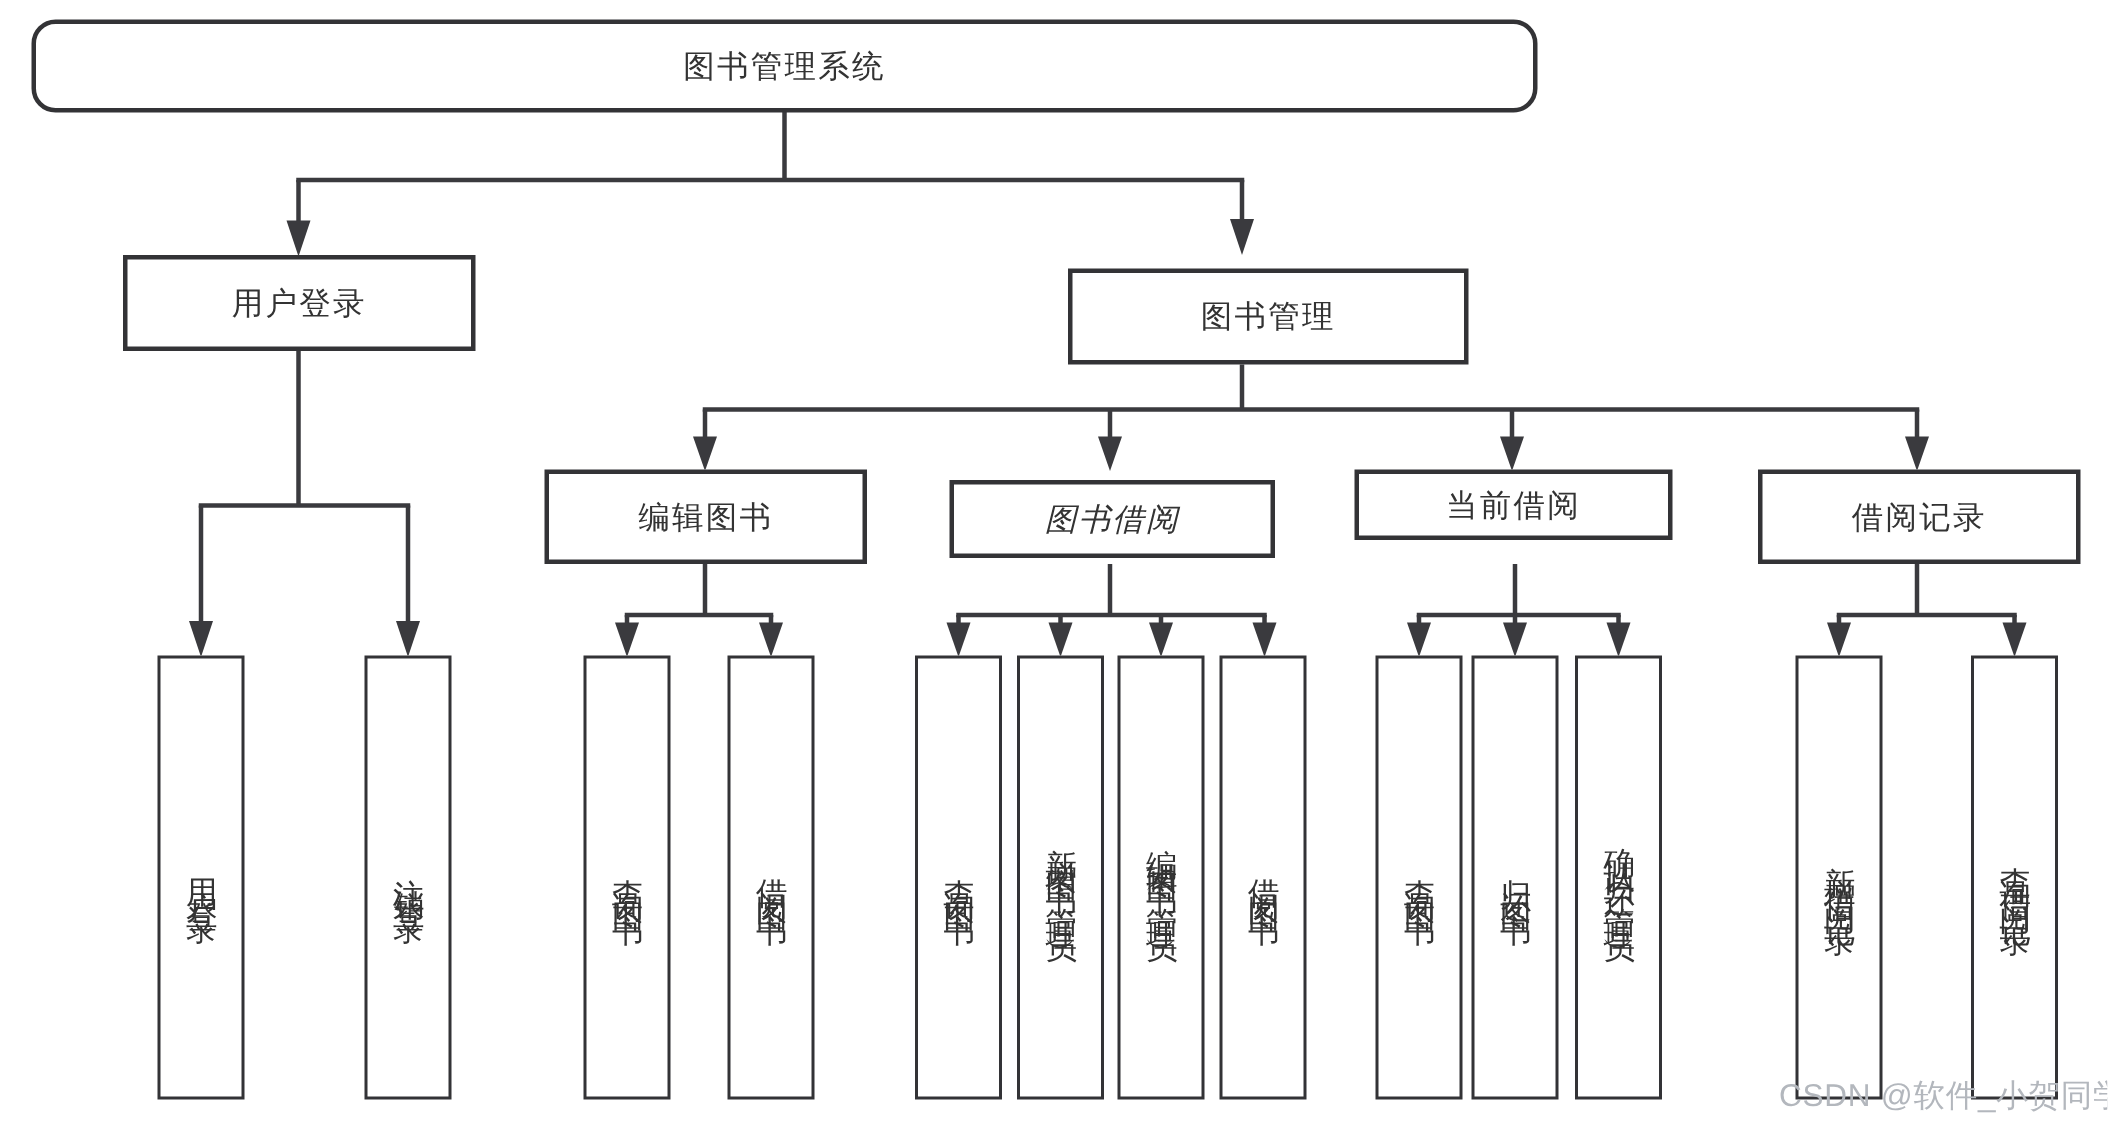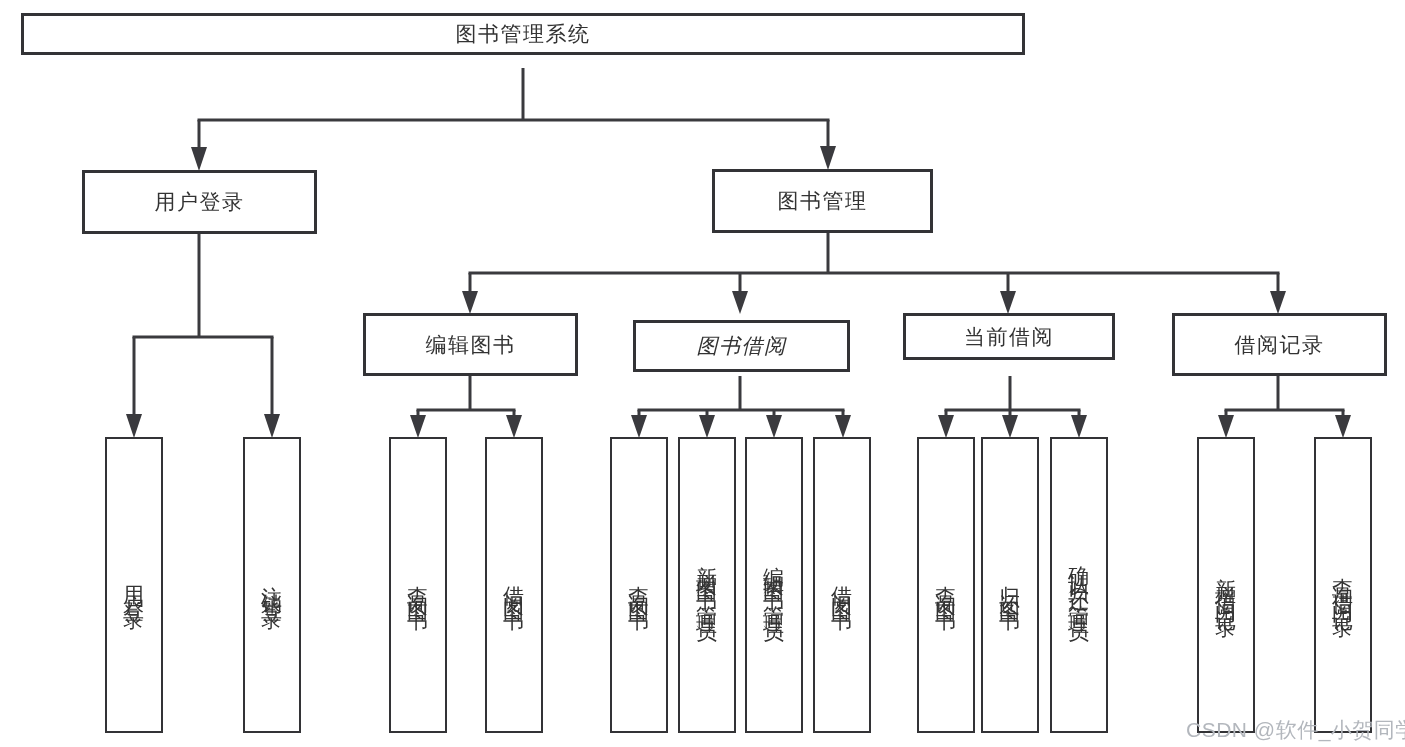--- a/index.html
+++ b/index.html
@@ -133,28 +133,28 @@
 
       <polygon points="938,415 954,415 946,438"></polygon>
       <polygon points="1002,415 1018,415 1010,438"></polygon>
       <polygon points="1071,415 1087,415 1079,438"></polygon>
 
       <polygon points="1218,415 1234,415 1226,438"></polygon>
       <polygon points="1335,415 1351,415 1343,438"></polygon>
     </g>
   </svg>
 
-  <div class="hbox" style="left:21px; top:13px; width:1004px; height:42px;">
+  <div class="hbox" style="left:21px; top:13px; width:1004px; height:62px;border-radius:16px;">
     <span>图书管理系统</span>
   </div>
 
   <div class="hbox" style="left:82px; top:170px; width:235px; height:64px;">
     <span>用户登录</span>
   </div>
-  <div class="hbox" style="left:712px; top:169px; width:221px; height:64px;">
+  <div class="hbox" style="left:712px; top:179px; width:267px; height:64px;">
     <span>图书管理</span>
   </div>
 
   <div class="hbox" style="left:363px; top:313px; width:215px; height:63px;">
     <span>编辑图书</span>
   </div>
   <div class="hbox" style="left:633px; top:320px; width:217px; height:52px;font-style:italic;">
     <span>图书借阅</span>
   </div>
   <div class="hbox" style="left:903px; top:313px; width:212px; height:47px;">

